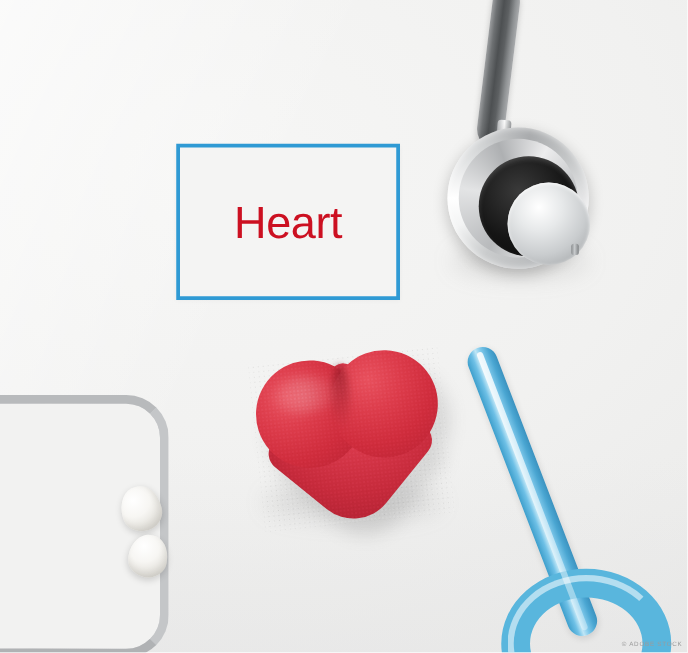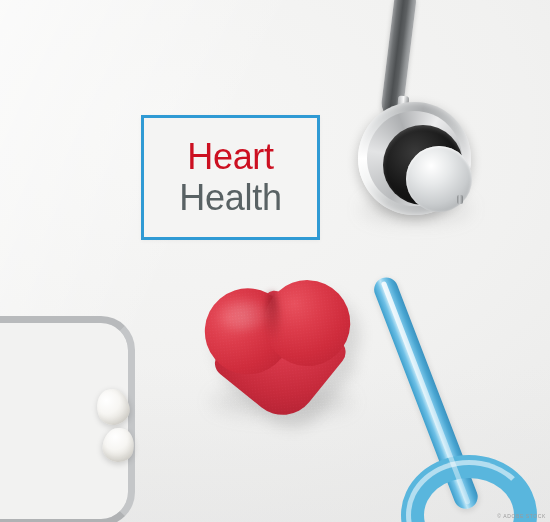--- a/index.html
+++ b/index.html
@@ -399,18 +399,17 @@
       <div class="lobe lobe-l"></div>
       <div class="lobe lobe-r"></div>
       <div class="heart-cleft"></div>
       <div class="heart-hilight"></div>
       <div class="heart-texture"></div>
     </div>
   </div>
 
   <div class="caption-box">
     <div class="caption-line1">Heart</div>
-    <div class="caption-line2">Health</div>
   </div>
 
   <div class="watermark">© ADOBE STOCK</div>
 
 </div>
 
 </body></html>

